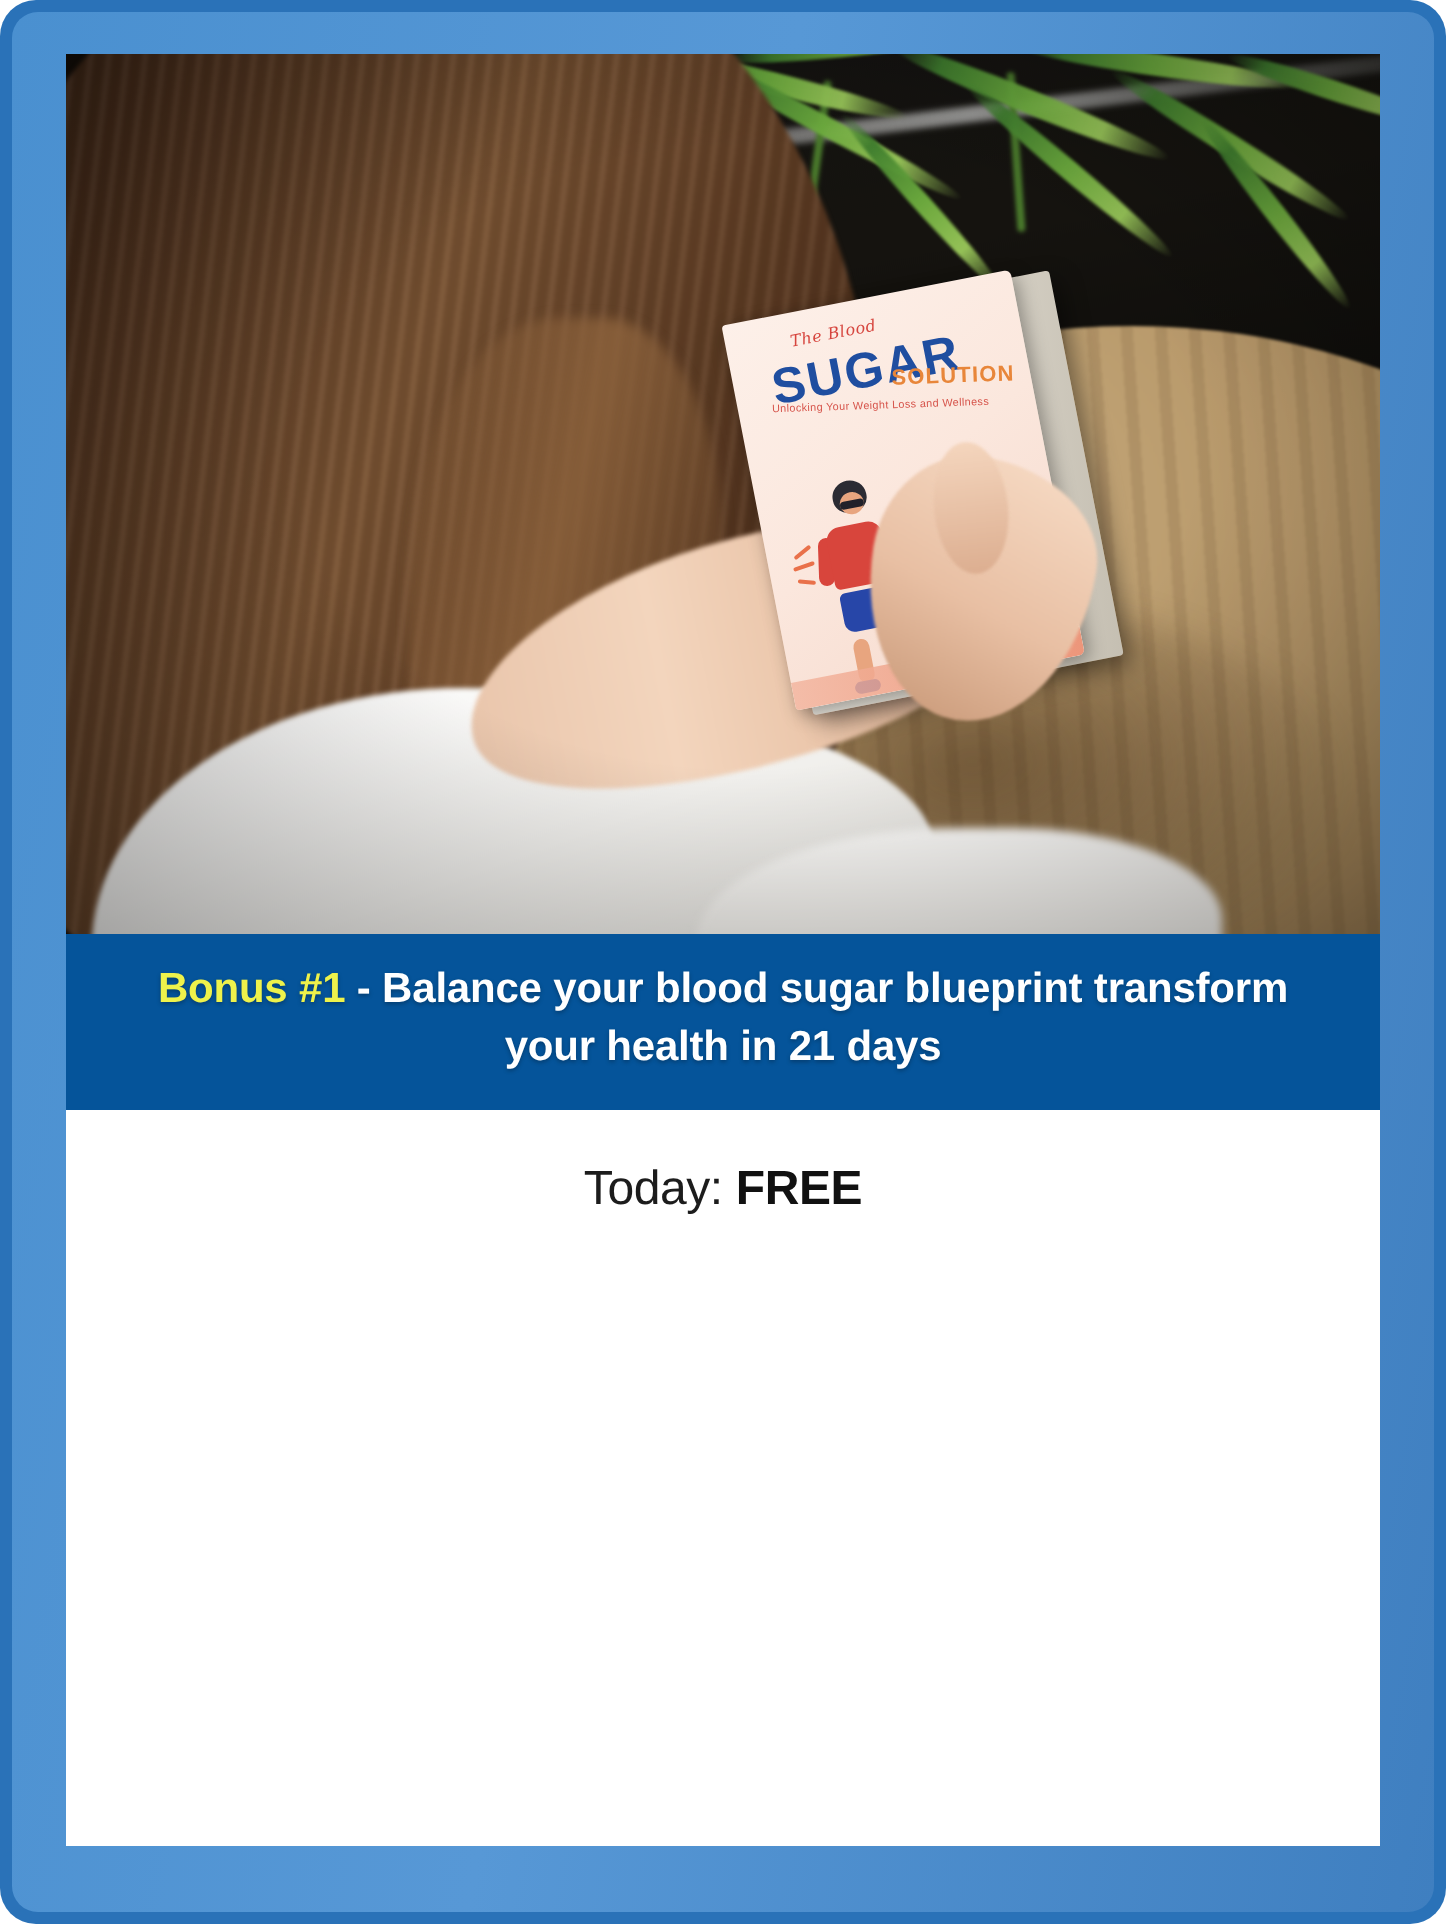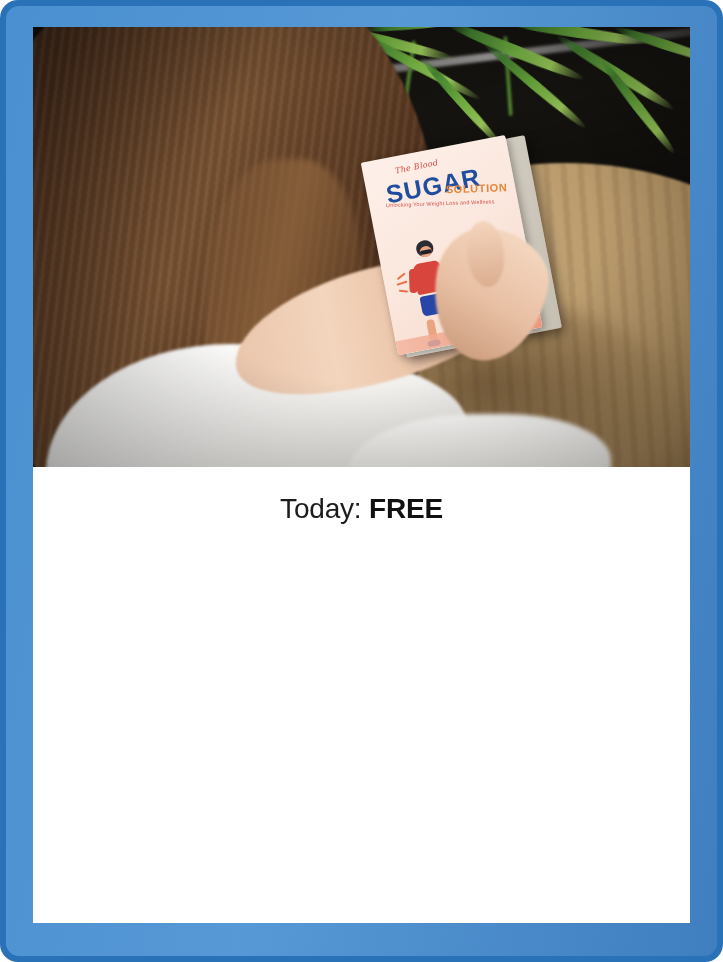--- a/index.html
+++ b/index.html
@@ -296,21 +296,21 @@
   .banner .hl { color: #eef24b; }
 
   
   .content {
     flex: 1 1 auto;
     background: #ffffff;
     padding: 26px 56px 0;
     text-align: center;
   }
   .price-line {
-    font-size: 28px;
+    font-size: 24px;
     color: #1c1c1c;
     font-weight: normal;
     letter-spacing: -.2px;
     margin-bottom: 16px;
   }
   .price-line .free {
     font-weight: bold;
     color: #111111;
   }
   .desc {
@@ -393,20 +393,23 @@
             <div class="fig spark sp5"></div>
             <div class="bc-base"></div>
           </div>
         </div>
 
         <div class="ph-layer hand-right"></div>
         <div class="ph-layer thumb"></div>
         <div class="ph-layer photo-vig"></div>
       </div>
 
+      <div class="banner">
+        <span class="hl">Bonus #1</span><span> - </span><span>Balance your blood sugar blueprint transform your health in 21 days</span>
+      </div>
 
       <div class="content">
         <div class="price-line">
           <span>Today: </span><span class="free">FREE</span>
         </div>
       </div>
 
     </div>
   </div>
 </div>

